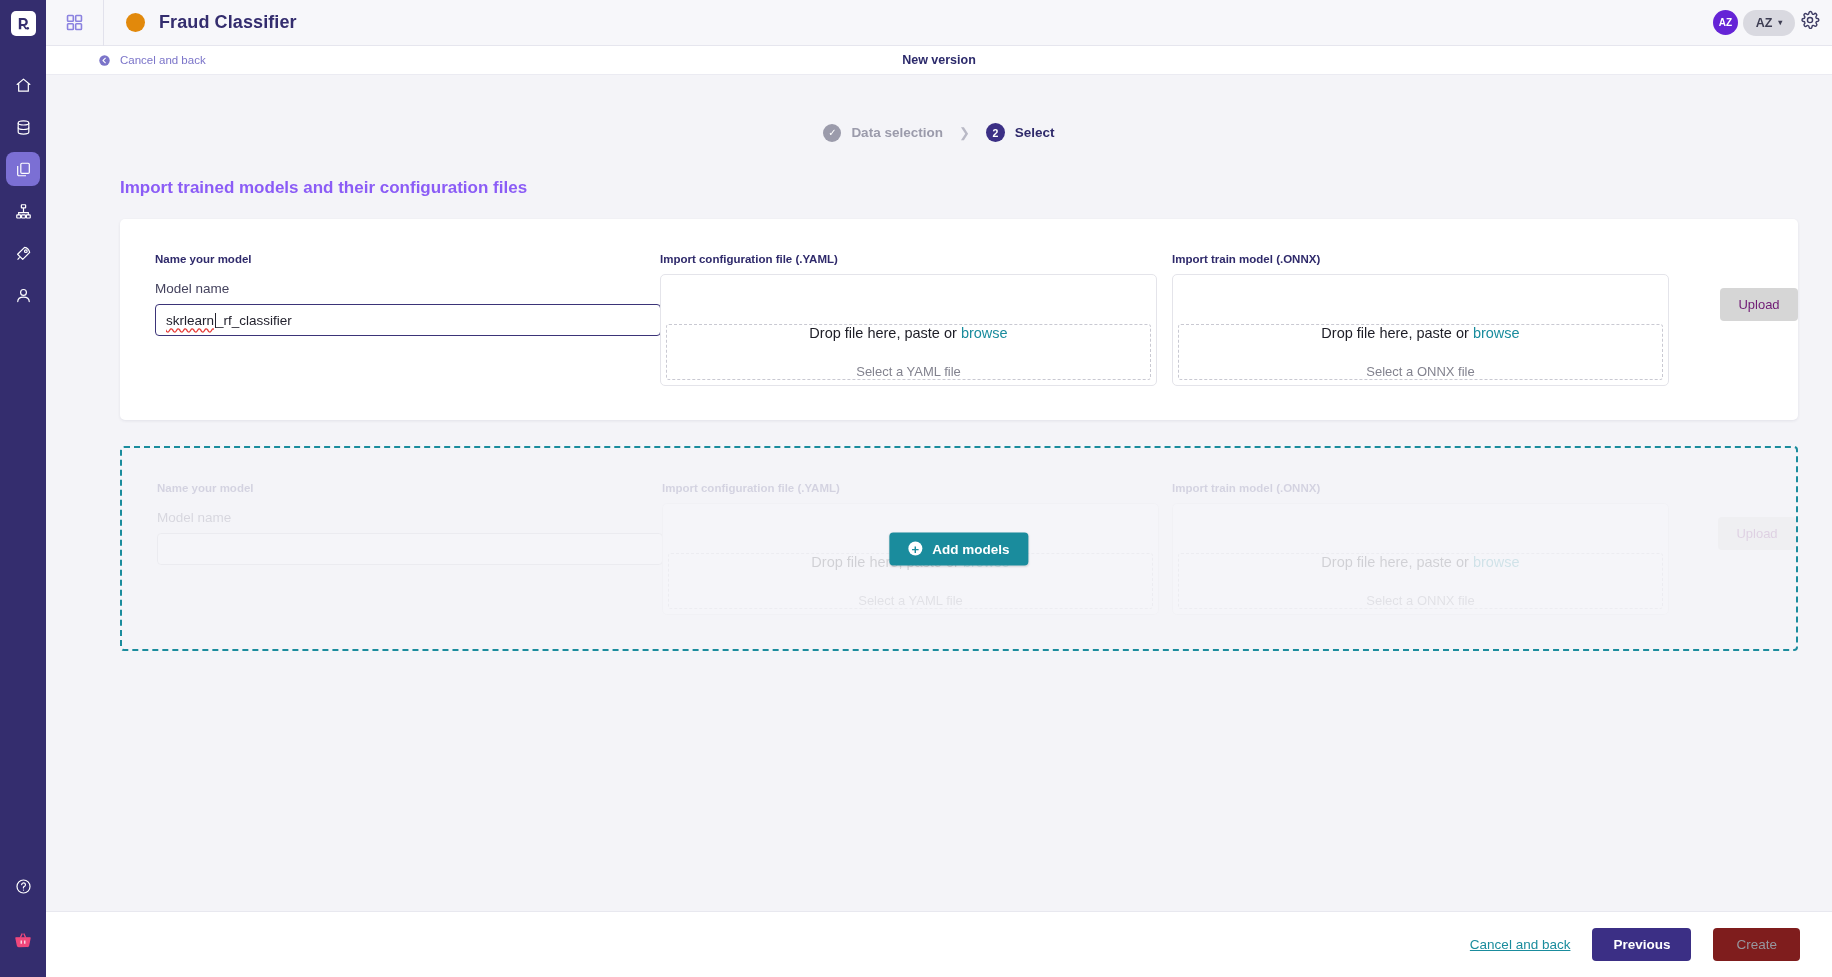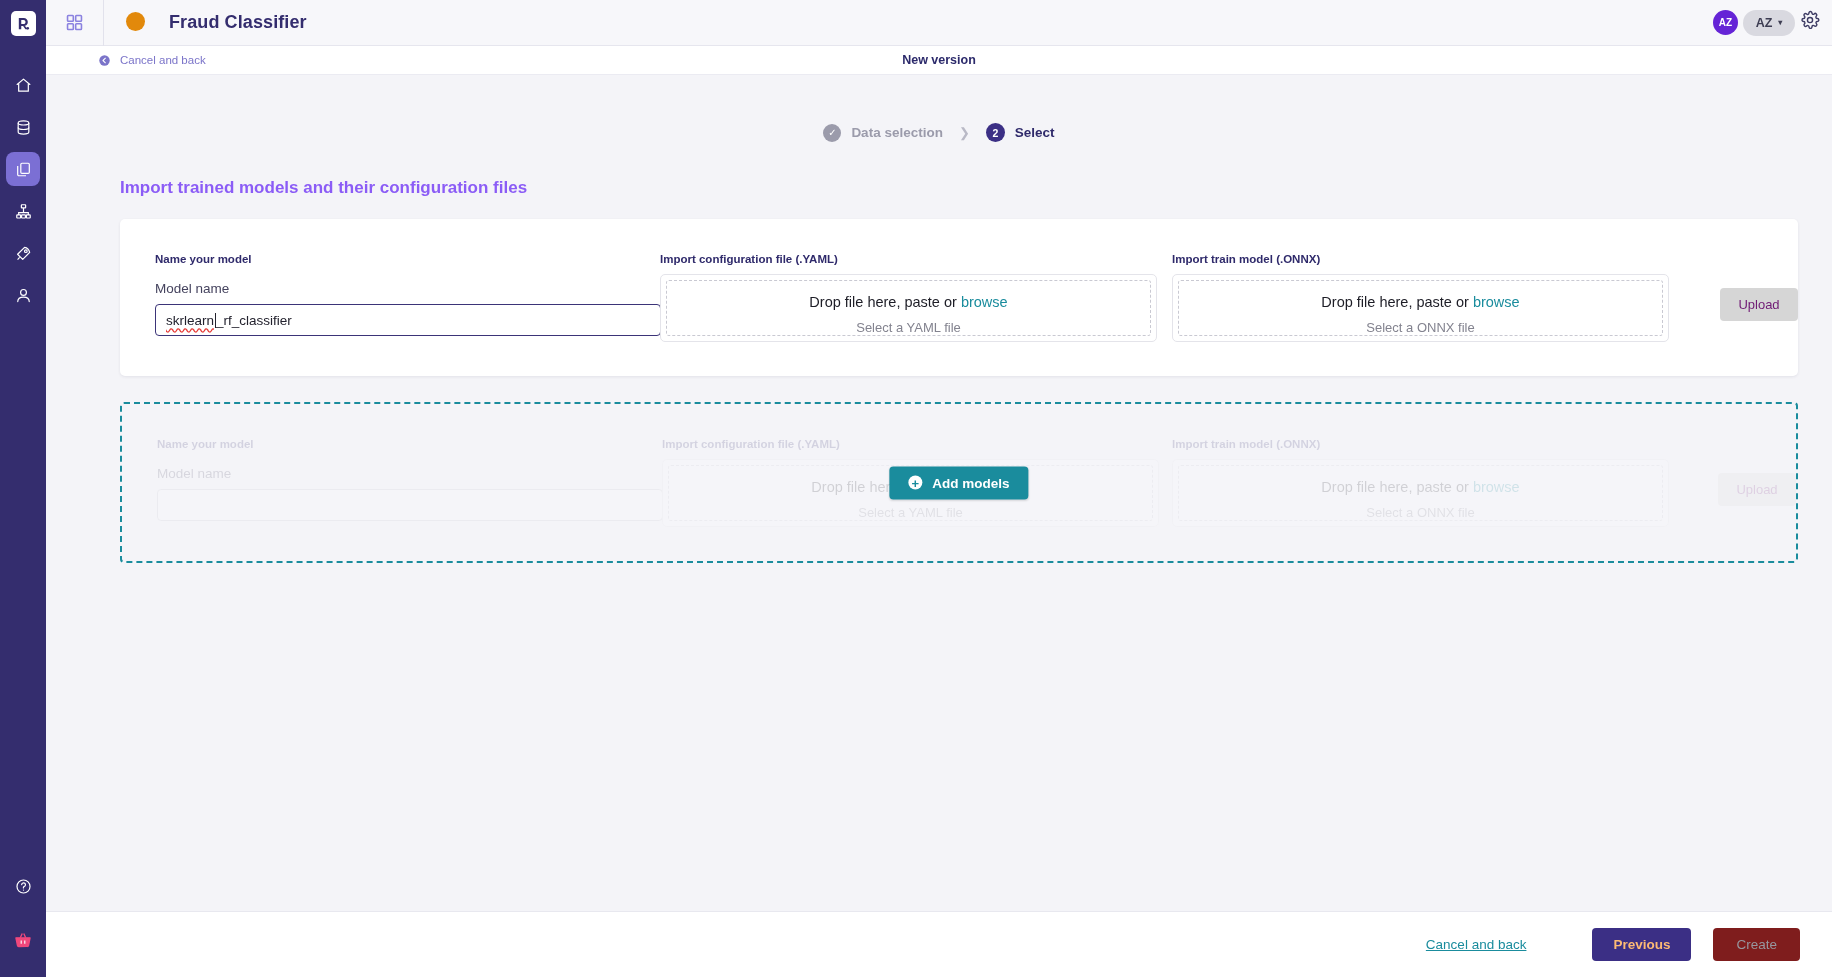--- a/index.html
+++ b/index.html
@@ -44,21 +44,21 @@
   .topbar {
     height: 46px; flex: 0 0 46px; background: #f7f7fa;
     display: flex; align-items: center;
     border-bottom: 1px solid #e6e6ee;
   }
   .grid-btn {
     width: 58px; height: 46px; display: flex; align-items: center; justify-content: center;
     border-right: 1px solid #e2e2ec; cursor: pointer;
   }
   .proj {
-    display: flex; gap: 24px; padding-left: 22px;
+    display: flex; align-items: center; gap: 14px; padding-left: 22px;
   }
   .proj-dot { width: 19px; height: 19px; border-radius: 50%; background: #e2890b; }
   .proj-title { font-size: 18px; font-weight: bold; color: #342d6e; letter-spacing: .1px; }
   .topbar-right { margin-left: auto; display: flex; align-items: flex-start; gap: 5px; padding-right: 12px; }
   .avatar {
     width: 25px; height: 25px; border-radius: 50%; background: #6524d6;
     color: #fff; font-size: 10px; font-weight: bold;
     display: flex; align-items: center; justify-content: center; cursor: pointer;
   }
   .az-pill {
@@ -141,22 +141,23 @@
     vertical-align:-3px; margin:0 .5px;
   }
 
   .drop-outer {
     margin-top: 9px; border: 1px solid #e4e4ea; border-radius: 5px;
     background: #fff; padding: 5px; width: 497px;
   }
   .drop-inner {
     border: 1px dashed #c9c9d2; border-radius: 3px;
     height: 56px; display: flex; flex-direction: column;
-    align-items: center; justify-content: flex-end; gap: 10px;
+    align-items: center; justify-content: space-between; gap: 10px;
     cursor: pointer;
+    margin-top: 44px;
   }
   .drop-line1 { font-size: 14.5px; color: #1d1d26; }
   .drop-line1 .browse { color: #1a8c9d; cursor: pointer; }
   .drop-line2 { font-size: 13px; color: #83838f; }
 
   .upload-btn {
     width: 78px; height: 33px; border-radius: 4px; background: #d6d6d6;
     color: #701a75; font-size: 13px; display: flex;
     align-items: center; justify-content: center; cursor: default;
   }
@@ -187,23 +188,23 @@
   .footer {
     height: 66px; flex: 0 0 66px; background: #ffffff;
     border-top: 1px solid #e8e8ef;
     display: flex; align-items: center; justify-content: flex-end;
     gap: 22px; padding-right: 32px;
   }
   .link-cancel {
     font-size: 13.5px; color: #1a8c9d; text-decoration: underline; cursor: pointer;
   }
   .btn-prev {
-    background: #3b2f85; color: #fdba74; font-size: 13.5px; font-weight: bold;
+    background: #3b2f85; color: #ffffff; font-size: 13.5px; font-weight: bold;
     height: 33px; padding: 0 21px; border-radius: 4px;
-    display: flex; align-items: center; cursor: pointer; margin-left: 44px;
+    display: flex; align-items: center; cursor: pointer;
   }
   .btn-create {
     background: #7f1d1d; color: #97979f; font-size: 13.5px;
     height: 33px; padding: 0 23px; border-radius: 4px;
     display: flex; align-items: center; cursor: default;
   }
   svg { display: block; }
 </style>
 </head>
 <body>

